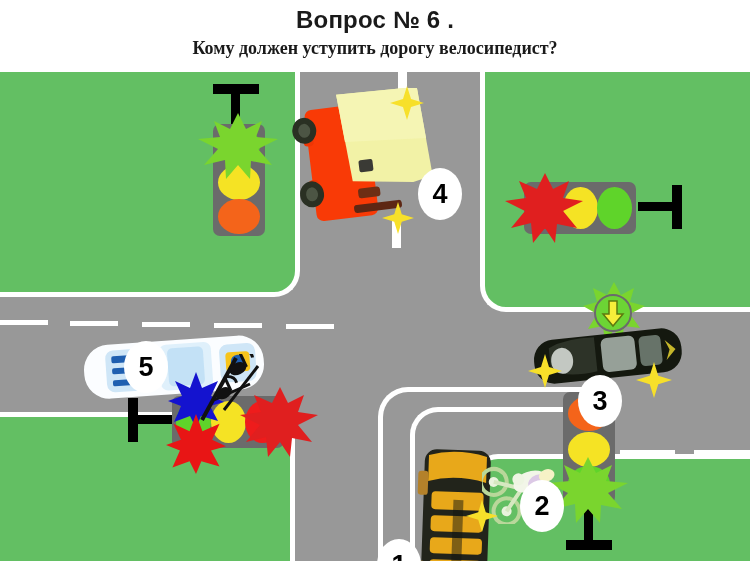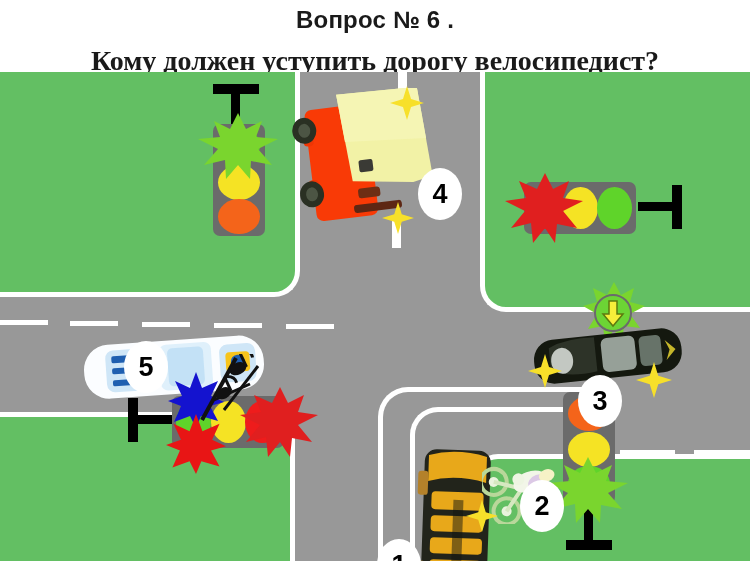--- a/index.html
+++ b/index.html
@@ -4,21 +4,21 @@
 <style>
   html,body{margin:0;padding:0;background:#ffffff;}
   body{width:750px;height:561px;overflow:hidden;
        font-family:"Liberation Serif",serif;}
 
   
   #title-block{position:absolute;left:0;top:0;width:750px;height:91px;
                background:#ffffff;text-align:center;}
   #q-number{margin:0;padding-top:6px;font-size:24px;font-weight:bold;
             color:#1a1a1a;letter-spacing:.2px;font-family:"Liberation Sans",sans-serif;}
-  #q-text{margin:7px;padding-top:4px;font-size:28px;font-weight:bold;color:#1a1a1a;
+  #q-text{margin:0;padding-top:4px;font-size:18px;font-weight:bold;color:#1a1a1a;
           font-family:"Liberation Serif",serif;}
 
   
   #scene{position:absolute;left:0;top:72px;width:750px;height:489px;
          background:#989898;overflow:hidden;}
 
   .grass{position:absolute;background:#63bf63;border:5px solid #ffffff;
          box-sizing:border-box;}
 
   

